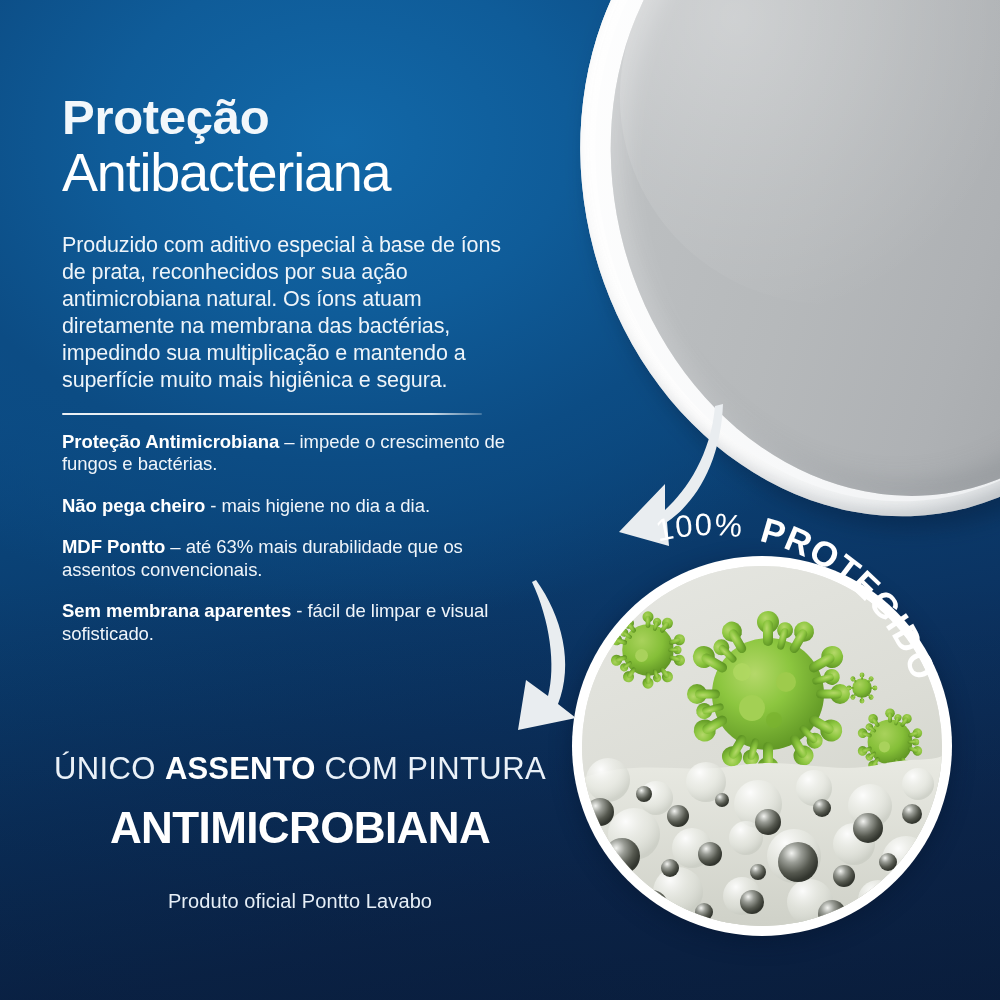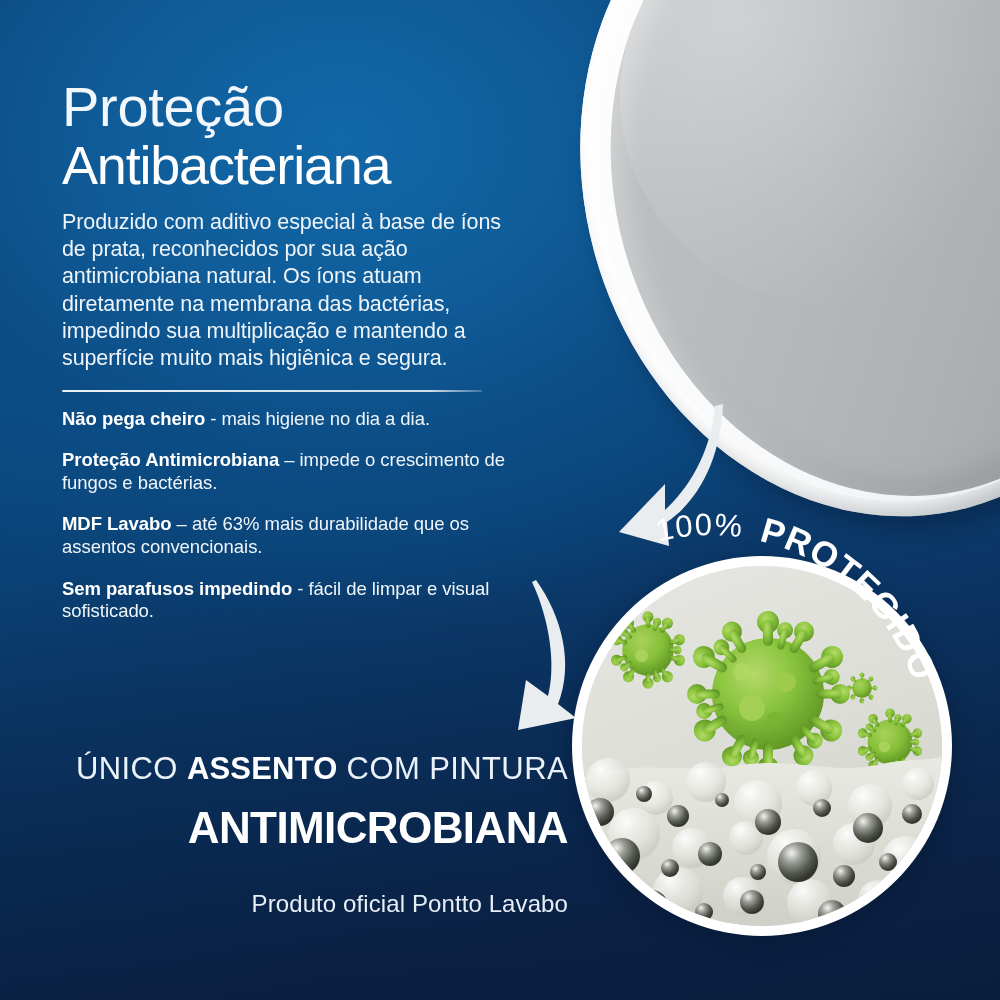--- a/index.html
+++ b/index.html
@@ -111,30 +111,30 @@
 
   
   .copy{
     position:absolute;
     left:62px; top:78px;
     width:452px;
     z-index:6;
     color:#ffffff;
   }
   .h-light{
-    font-size:56px; font-weight:400; line-height:1.04;
-    letter-spacing:-.3px; color:#f2f7fb;
+    font-size:49px; font-weight:700; line-height:1.04;
+    letter-spacing:-.3px; color:#f2f7fb;margin-top:14px;
   }
   .h-bold{
     font-size:54px; font-weight:400; line-height:1.02;
     letter-spacing:-1.2px; margin-top:2px;
     color:#ffffff;
   }
   .lede{
-    margin-top:16px;
+    margin-top:32px;
     font-size:21.5px; font-weight:400; line-height:1.26;
     color:#eef4f9; letter-spacing:-.1px;
   }
   .divider{
     margin:18px 0 0 0;
     width:420px; height:2px;
     background:linear-gradient(to right, rgba(255,255,255,.92), rgba(255,255,255,.80) 88%, rgba(255,255,255,.22));
     border-radius:2px;
   }
   .features{ margin-top:16px; list-style:none; }
@@ -144,35 +144,35 @@
     color:#f0f5fa; font-weight:400;
     letter-spacing:-.05px;
   }
   .feature b{ font-weight:700; color:#ffffff; }
 
   
   .bottom{
     position:absolute;
     left:0; top:752px;
     width:568px;
-    text-align:right;
+    text-align:center;
     z-index:6; color:#fff;padding-left:32px;
   }
   .b-line1{
     font-size:31px; font-weight:300; letter-spacing:.4px;
     line-height:1.08; color:#eaf1f8;
   }
   .b-line1 b{ font-weight:700; color:#ffffff; letter-spacing:.2px; }
   .b-line2{
     font-size:44px; font-weight:700; letter-spacing:-.6px;
     line-height:1.06; margin-top:20px; color:#ffffff;
   }
   .b-sub{
     margin-top:38px;
-    font-size:24px; font-weight:400; color:#e6eef6;
+    font-size:20px; font-weight:400; color:#e6eef6;
     letter-spacing:.1px;
   }
 </style>
 </head>
 <body>
 
 <div class="canvas">
 
   <div class="seat-wrap">
     <div class="seat-layer seat-shadow"></div>
@@ -557,30 +557,30 @@
   </svg>
 
   <div class="copy">
     <div class="h-light">Proteção</div>
     <div class="h-bold">Antibacteriana</div>
     <p class="lede">Produzido com aditivo especial à base de íons de prata, reconhecidos por sua ação antimicrobiana natural. Os íons atuam diretamente na membrana das bactérias, impedindo sua multiplicação e mantendo a superfície muito mais higiênica e segura.</p>
     <div class="divider"></div>
 
     <ul class="features">
       <li class="feature">
+        <b>Proteção Antimicrobiana</b><span> – </span><span>impede o crescimento de fungos e bactérias.</span>
+      </li>
+      <li class="feature">
         <b>Não pega cheiro</b><span> - </span><span>mais higiene no dia a dia.</span>
       </li>
       <li class="feature">
-        <b>Proteção Antimicrobiana</b><span> – </span><span>impede o crescimento de fungos e bactérias.</span>
+        <b>MDF Pontto</b><span> – </span><span>até 63% mais durabilidade que os assentos convencionais.</span>
       </li>
       <li class="feature">
-        <b>MDF Lavabo</b><span> – </span><span>até 63% mais durabilidade que os assentos convencionais.</span>
-      </li>
-      <li class="feature">
-        <b>Sem parafusos impedindo</b><span> - </span><span>fácil de limpar e visual sofisticado.</span>
+        <b>Sem membrana aparentes</b><span> - </span><span>fácil de limpar e visual sofisticado.</span>
       </li>
     </ul>
   </div>
 
   <div class="bottom">
     <div class="b-line1"><span>ÚNICO </span><b>ASSENTO</b><span> COM PINTURA</span></div>
     <div class="b-line2">ANTIMICROBIANA</div>
     <div class="b-sub">Produto oficial Pontto Lavabo</div>
   </div>
 

